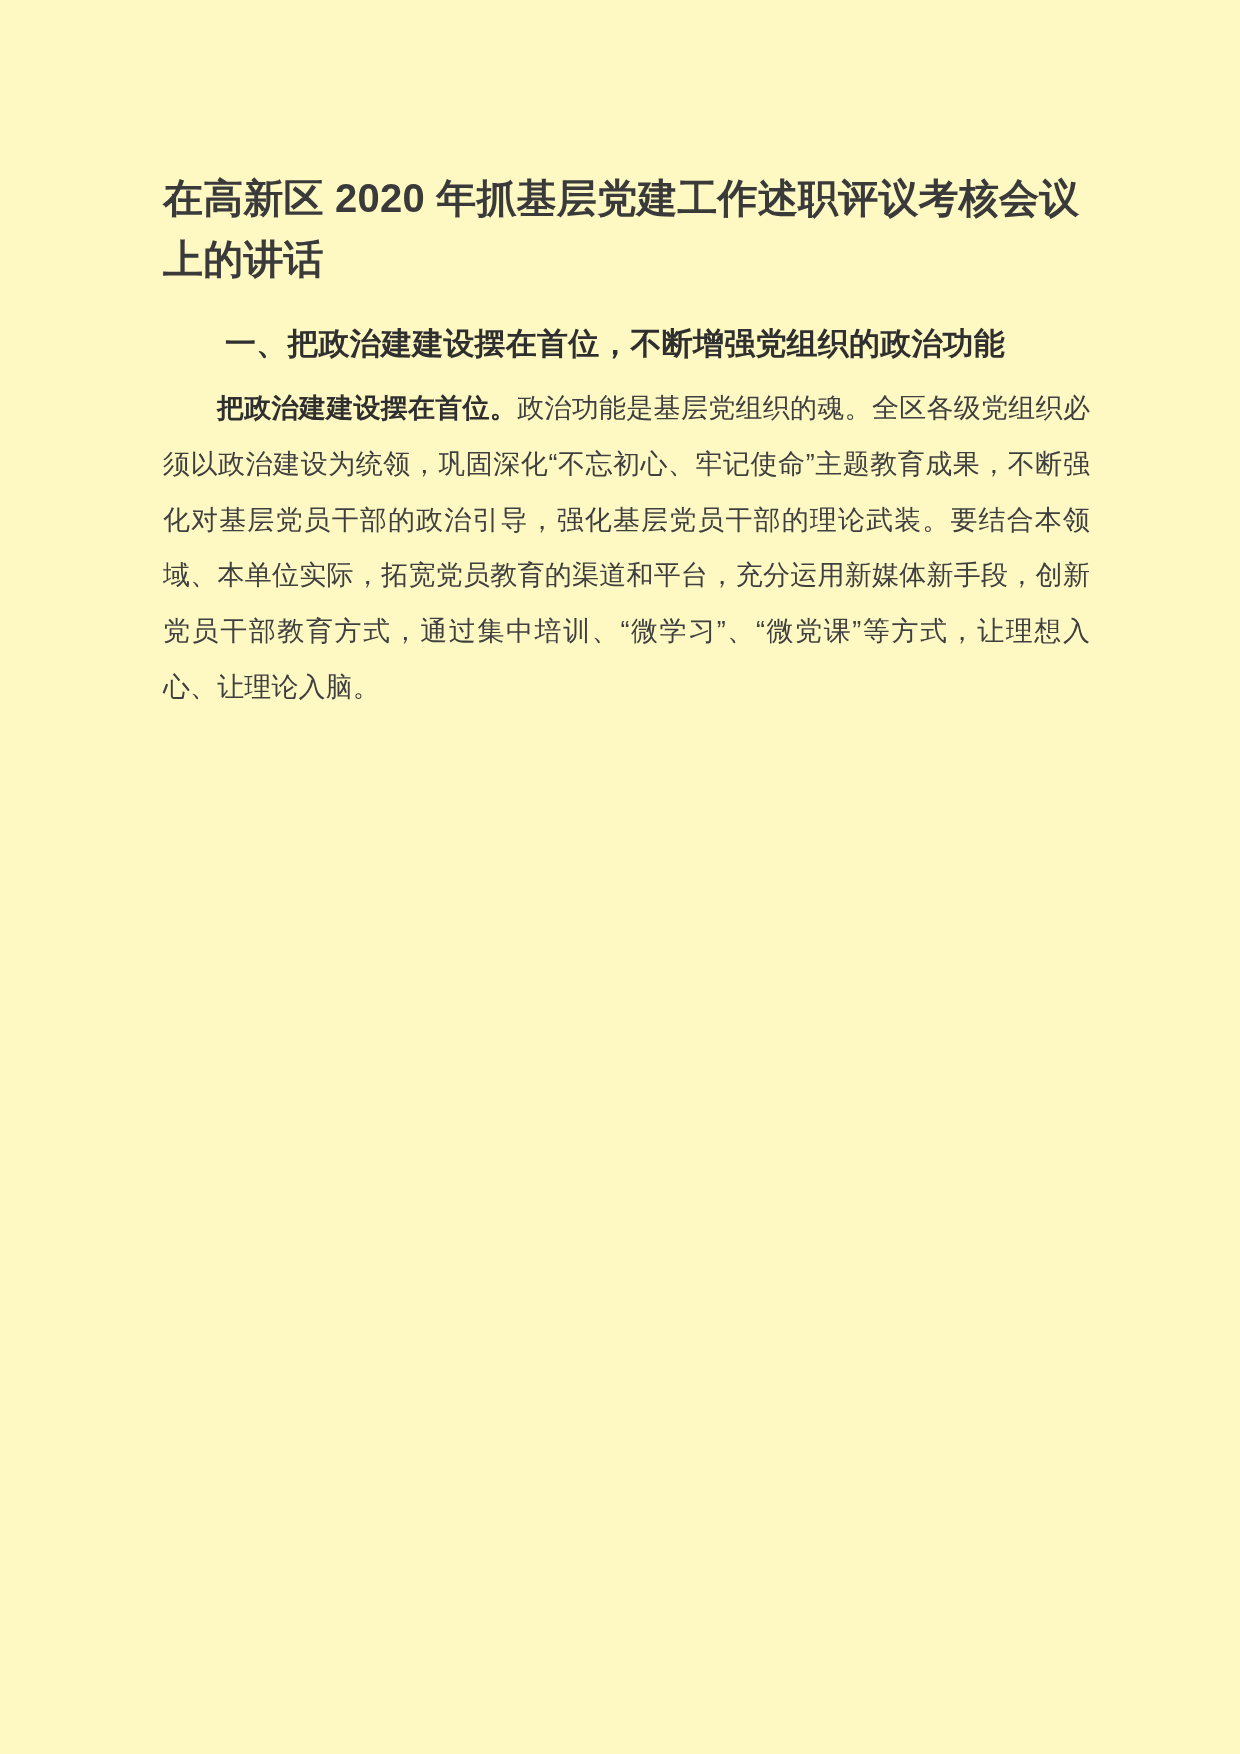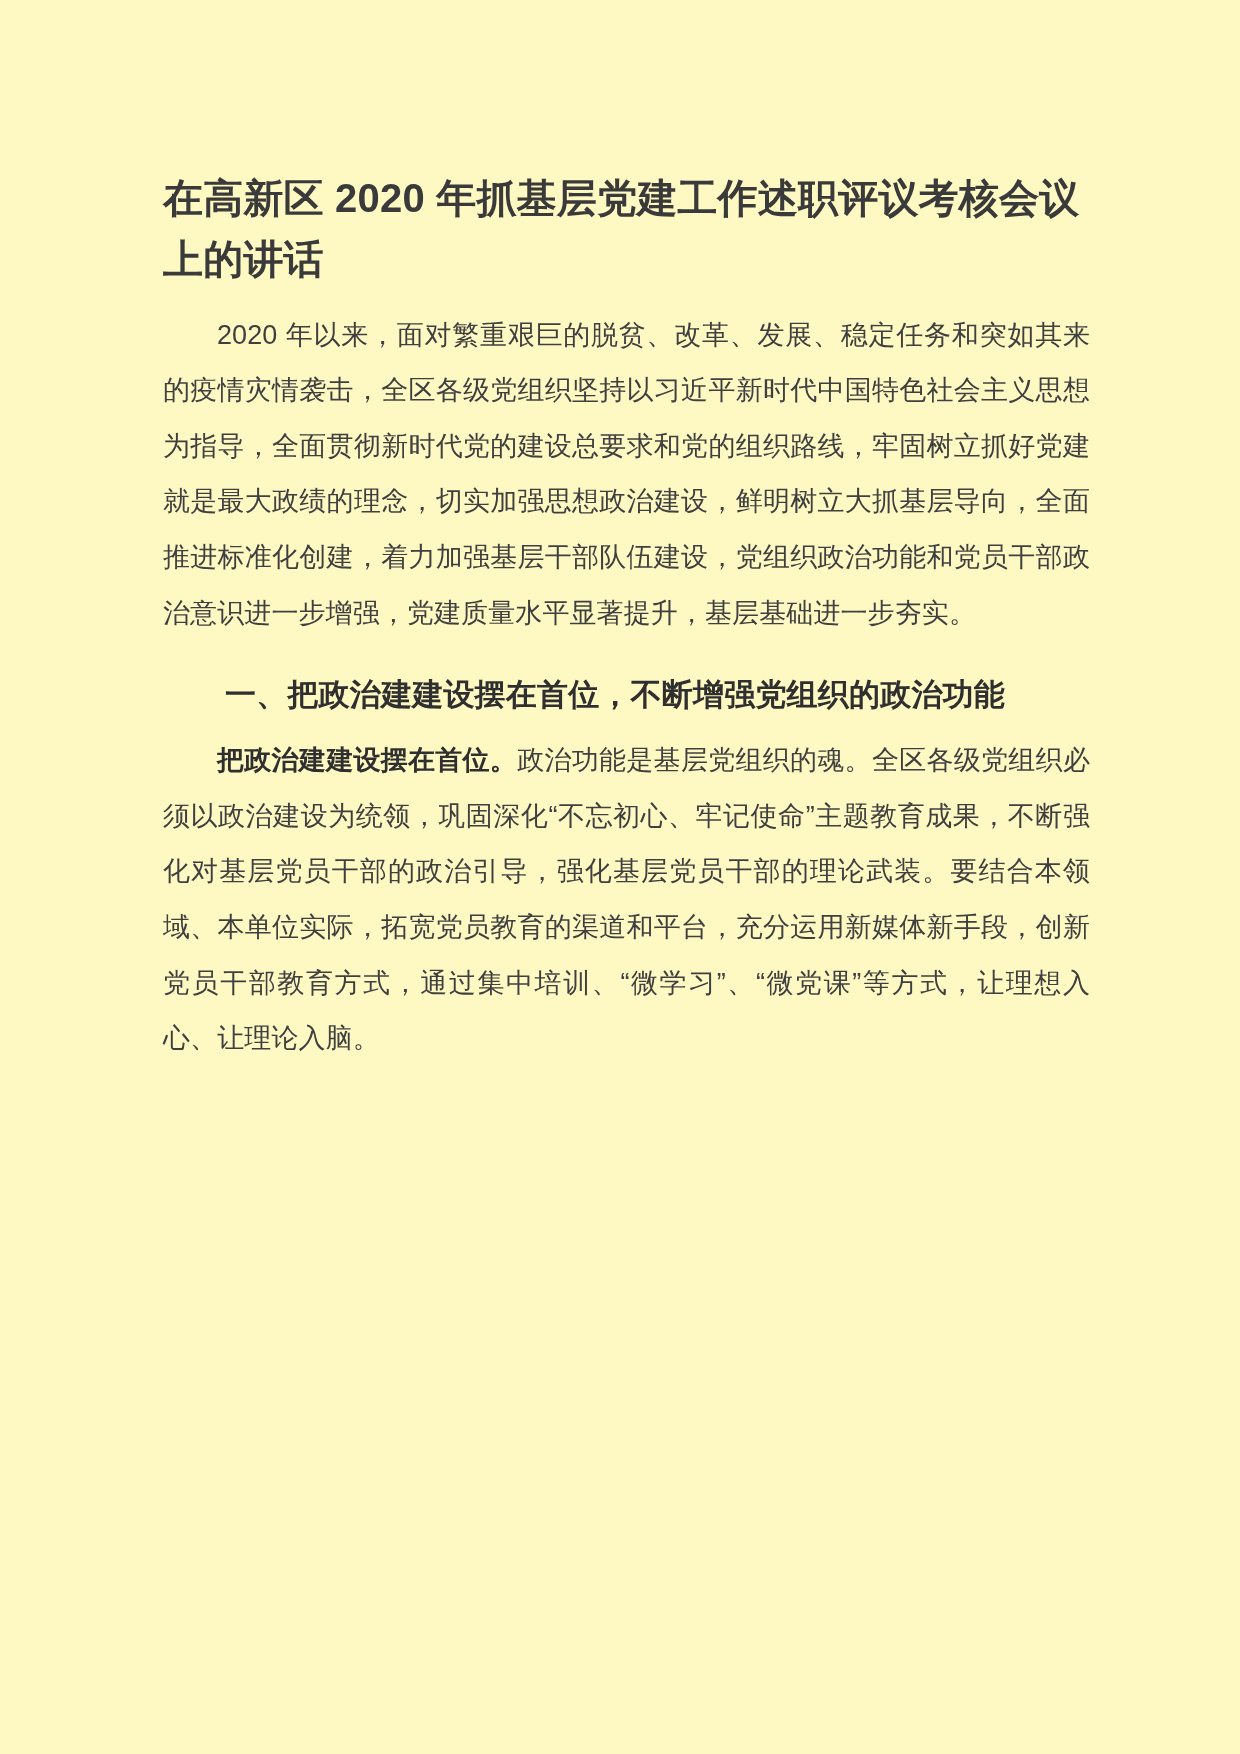--- a/index.html
+++ b/index.html
@@ -63,21 +63,20 @@
 </head>
 <body>
 
 <div class="page">
 
   <h1 class="doc-title">
     <span>在高新区 2020 年抓基层党建工作述职评议考核会议</span>
     <span>上的讲话</span>
   </h1>
 
-  <p class="para indent">2020 年以来，面对繁重艰巨的脱贫、改革、发展、稳定任务和突如其来的疫情灾情袭击，全区各级党组织坚持以习近平新时代中国特色社会主义思想为指导，全面贯彻新时代党的建设总要求和党的组织路线，牢固树立抓好党建就是最大政绩的理念，切实加强思想政治建设，鲜明树立大抓基层导向，全面推进标准化创建，着力加强基层干部队伍建设，党组织政治功能和党员干部政治意识进一步增强，党建质量水平显著提升，基层基础进一步夯实。</p>
 
 
   <p class="heading-para gap-before">一、把政治建建设摆在首位，不断增强党组织的政治功能</p>
 
   <p class="para indent"><span class="lead-bold">把政治建建设摆在首位。</span><span>政治功能是基层党组织的魂。全区各级党组织必须以政治建设为统领，巩固深化“不忘初心、牢记使命”主题教育成果，不断强化对基层党员干部的政治引导，强化基层党员干部的理论武装。要结合本领域、本单位实际，拓宽党员教育的渠道和平台，充分运用新媒体新手段，创新党员干部教育方式，通过集中培训、“微学习”、“微党课”等方式，让理想入心、让理论入脑。</span></p>
 
 
 </div>
 
 </body></html>

